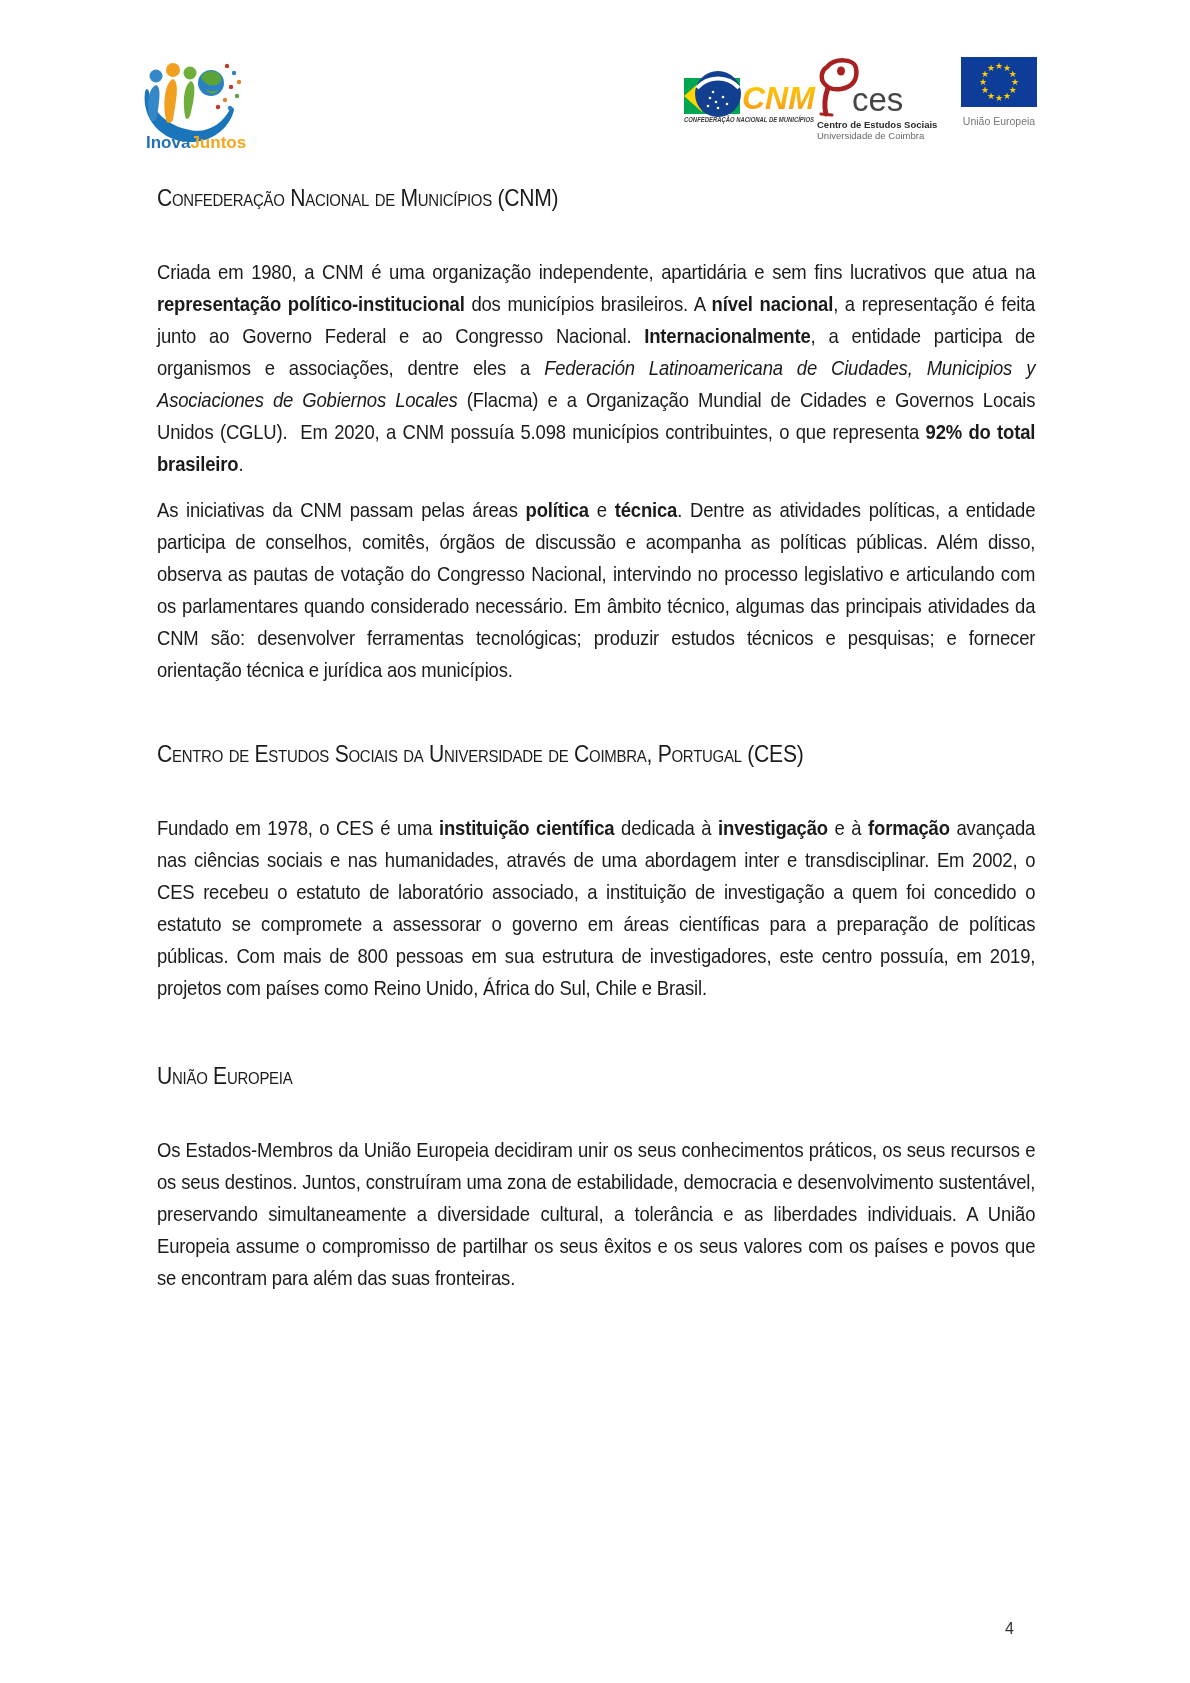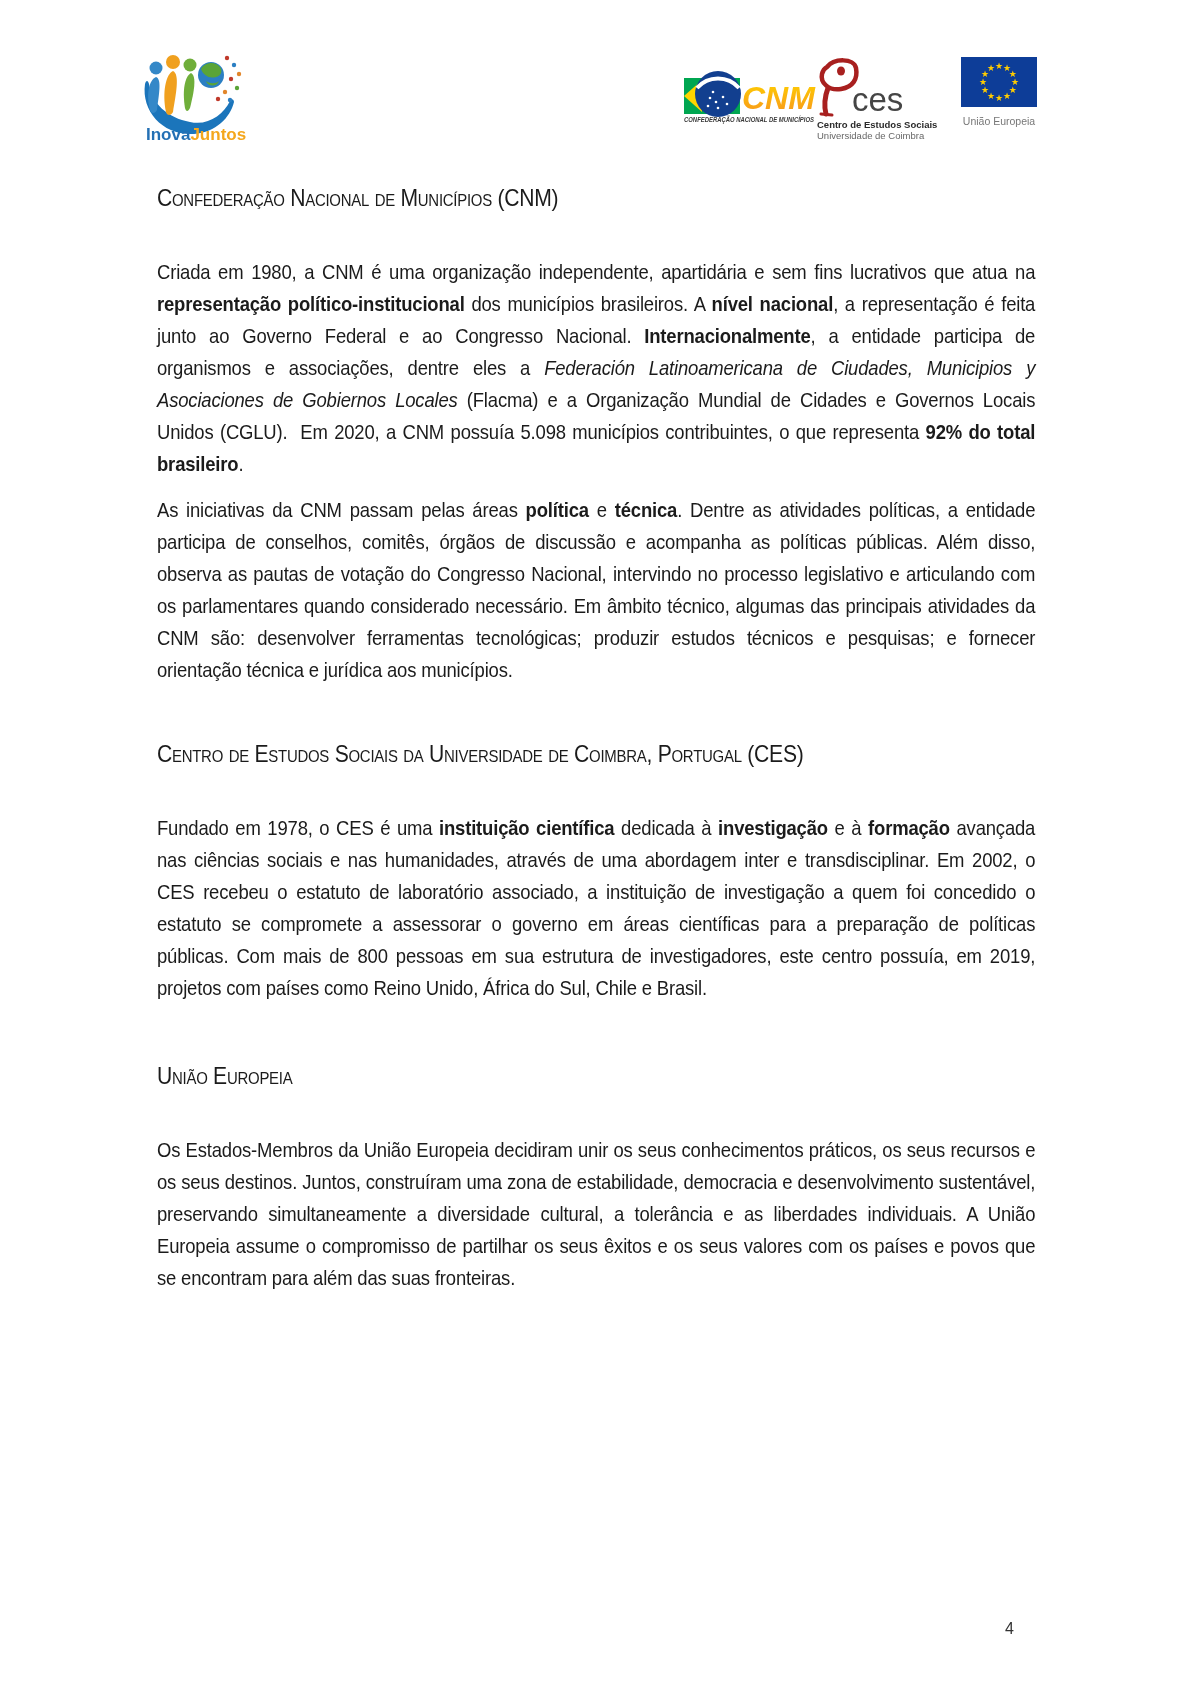--- a/index.html
+++ b/index.html
@@ -6,21 +6,21 @@
   .page{
     position:relative;
     width:1190px;height:1683px;
     background:#ffffff;
     overflow:hidden;
     font-family:"Liberation Sans",sans-serif;
     color:#1b1b1b;
   }
   
   .logo{position:absolute;}
-  .logo-inova{left:138px;top:48px;width:112px;height:96px;text-align:right;}
+  .logo-inova{left:138px;top:56px;width:112px;height:96px;text-align:right;}
   .logo-cnm{left:672px;top:56px;width:145px;height:70px;}
   .logo-ces{left:812px;top:54px;width:135px;height:92px;text-decoration:underline;}
   .logo-eu{left:960px;top:56px;width:80px;height:78px;}
   .logo svg{display:block;width:100%;height:100%;}
 
   
   .content{
     position:absolute;left:157px;top:184px;width:998px;
     transform:scaleX(0.88);transform-origin:0 0;
   }

